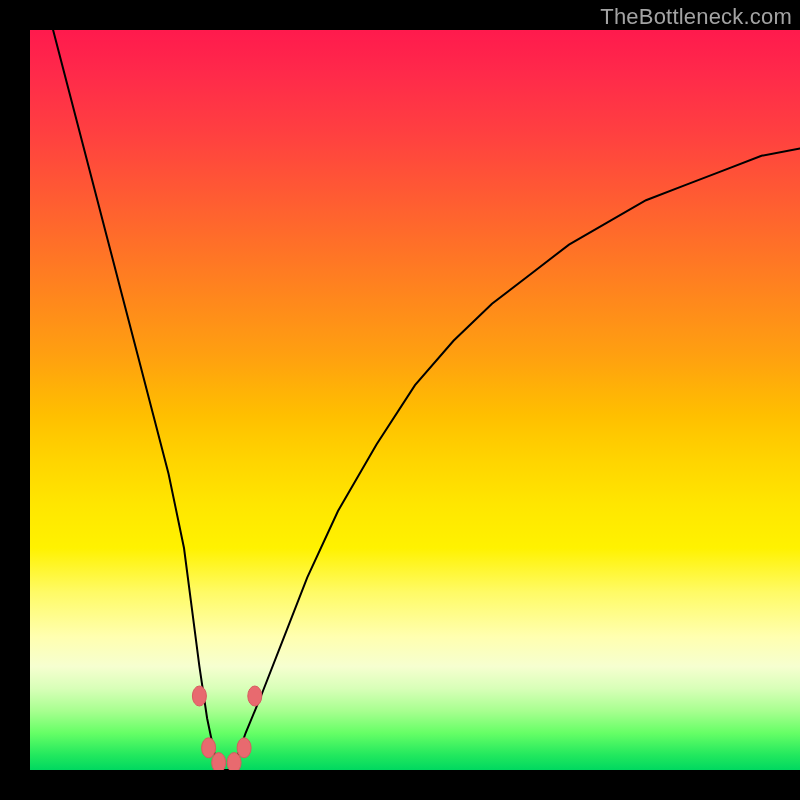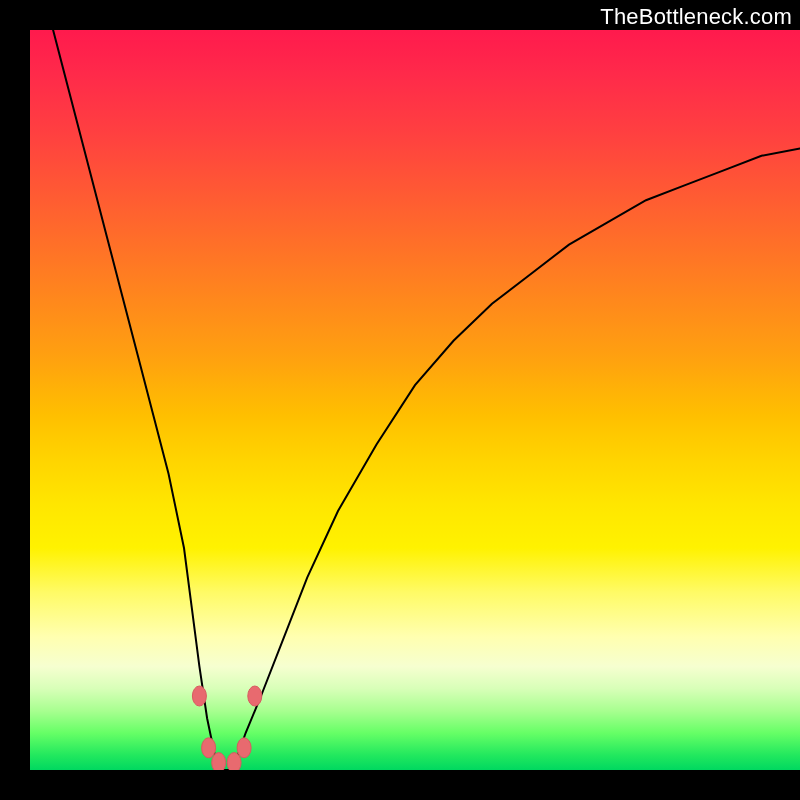--- a/index.html
+++ b/index.html
@@ -43,21 +43,21 @@
       #a8ff90 92%,
       #66ff66 95%,
       #22e85e 98%,
       #00d860 100%
     );
   }
   .attribution {
     position: absolute;
     top: 4px;
     right: 8px;
-    color: #ffffff;
+    color: #a3a3a3;
     font-size: 22px;
     font-weight: 500;
     letter-spacing: 0.2px;
     user-select: none;
   }
   svg.curve {
     position: absolute;
     left: 0;
     top: 0;
     width: 770px;

